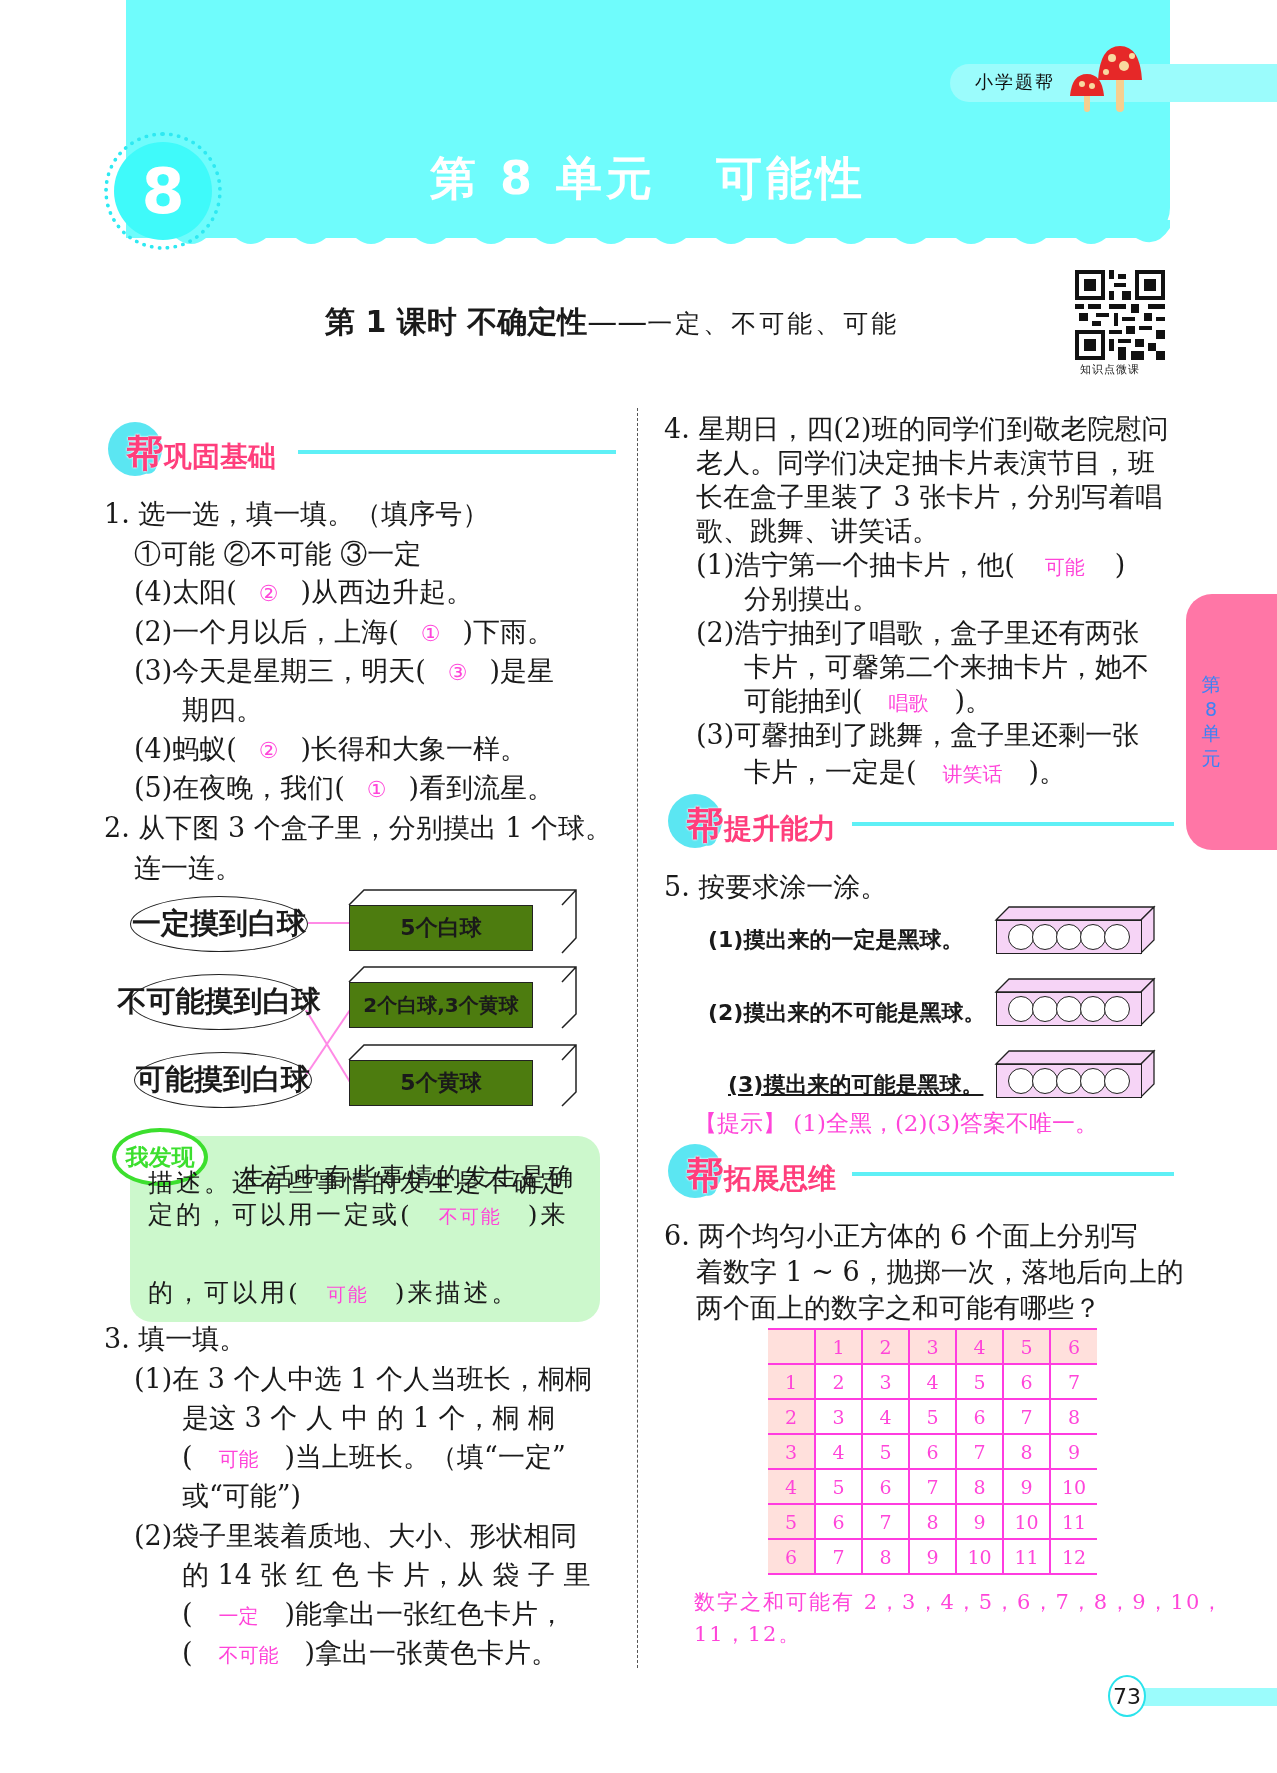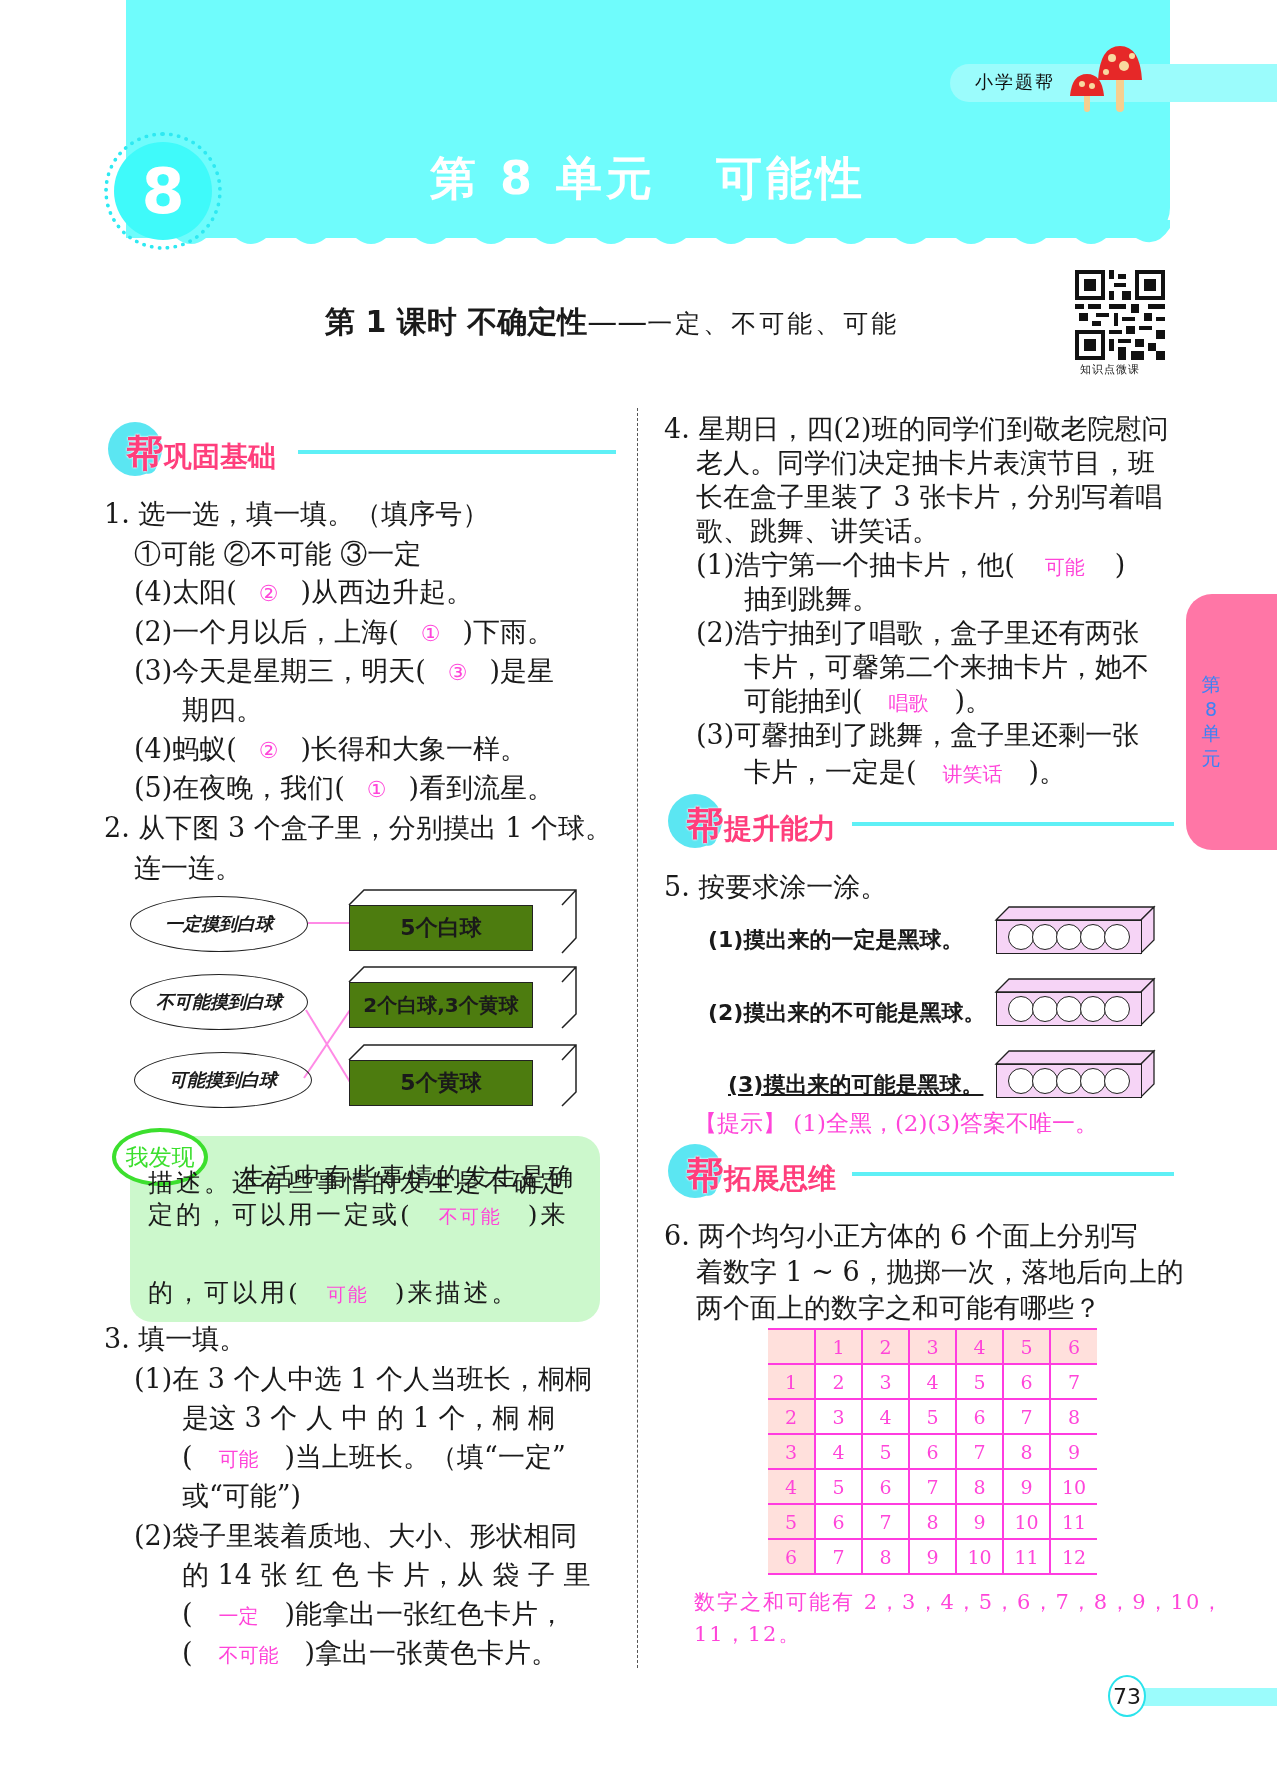--- a/index.html
+++ b/index.html
@@ -70,40 +70,40 @@
 
   
   .line { position: absolute; font-size: 27px; white-space: nowrap; line-height: 1; }
   .line .ans { color: #ff45d9; font-size: 20px; font-family: "DejaVu Sans", sans-serif; }
   .line .ans-circ { color: #ff45d9; font-size: 22px; }
 
   
   .ellipse {
     position: absolute; border: 1.5px solid #222; border-radius: 50%;
     display: flex; align-items: center; justify-content: center;
-    font-size: 18px; font-weight: bold; font-family: "DejaVu Sans", sans-serif; white-space: nowrap; font-style: italic;
+    font-size: 29px; font-weight: bold; font-family: "DejaVu Sans", sans-serif; white-space: nowrap;
   }
   .box3d { position: absolute; width: 200px; height: 62px; }
   .box3d .front {
     position: absolute; left: 0; top: 16px; width: 184px; height: 46px; border: 1.5px solid #222; background: #4d7c0f;
     display: flex; align-items: center; justify-content: center;
     font-size: 22px; font-weight: bold; font-family: "DejaVu Sans", sans-serif; white-space: nowrap;
   }
   .diagram-svg { position: absolute; left: 0; top: 0; pointer-events: none; }
 
   
   .discover {
     position: absolute; left: 130px; top: 1136px; width: 470px; height: 186px;
     background: #ccf8cc; border-radius: 22px;
   }
   .discover-tag {
     position: absolute; left: 112px; top: 1128px; width: 96px; height: 58px;
     border: 4px solid #3cdf2e; border-radius: 50%; background: #fff;
     display: flex; align-items: center; justify-content: center;
-    color: #3cdf2e; font-weight: normal; font-size: 23px; font-family: "DejaVu Sans", sans-serif;
+    color: #3cdf2e; font-weight: bold; font-size: 23px; font-family: "DejaVu Sans", sans-serif;
   }
   .discover-text { position: absolute; font-size: 25px; white-space: nowrap; letter-spacing: 3px; }
   .discover-text .ans { color: #ff45d9; font-size: 19px; letter-spacing: 2px; font-family: "DejaVu Sans", sans-serif; }
 
   
   .ballbox { position: absolute; width: 162px; height: 46px; }
   .ballbox .front {
     position: absolute; left: 0; top: 12px; width: 146px; height: 34px;
     border: 1.5px solid #222; background: #f6d4f6;
     display: flex; align-items: center; justify-content: center; gap: 0;
@@ -246,21 +246,21 @@
 <div class="line" style="left:134px; top:1522px;">(2)袋子里装着质地、大小、形状相同</div>
 <div class="line" style="left:182px; top:1561px;">的  14  张 红 色 卡 片，从 袋 子 里</div>
 <div class="line" style="left:182px; top:1600px;"><span>(</span><span class="ans" style="padding:0 26px;">一定</span><span>)能拿出一张红色卡片，</span></div>
 <div class="line" style="left:182px; top:1639px;"><span>(</span><span class="ans" style="padding:0 26px;">不可能</span><span>)拿出一张黄色卡片。</span></div>
 
 <div class="line" style="left:664px; top:415px;">4. 星期日，四(2)班的同学们到敬老院慰问</div>
 <div class="line" style="left:696px; top:449px;">老人。同学们决定抽卡片表演节目，班</div>
 <div class="line" style="left:696px; top:483px;">长在盒子里装了 3 张卡片，分别写着唱</div>
 <div class="line" style="left:696px; top:517px;">歌、跳舞、讲笑话。</div>
 <div class="line" style="left:696px; top:551px;"><span>(1)浩宁第一个抽卡片，他(</span><span class="ans" style="padding:0 30px;">可能</span><span>)</span></div>
-<div class="line" style="left:744px; top:585px;">抽到跳舞。</div>
+<div class="line" style="left:744px; top:585px;">分别摸出。</div>
 <div class="line" style="left:696px; top:619px;">(2)浩宁抽到了唱歌，盒子里还有两张</div>
 <div class="line" style="left:744px; top:653px;">卡片，可馨第二个来抽卡片，她不</div>
 <div class="line" style="left:744px; top:687px;"><span>可能抽到(</span><span class="ans" style="padding:0 26px;">唱歌</span><span>)。</span></div>
 <div class="line" style="left:696px; top:721px;">(3)可馨抽到了跳舞，盒子里还剩一张</div>
 <div class="line" style="left:744px; top:758px;"><span>卡片，一定是(</span><span class="ans" style="padding:0 26px;">讲笑话</span><span>)。</span></div>
 
 <div class="section-head" style="left:668px; top:790px; width:508px;">
   <div class="bubble"></div>
   <div class="label"><span class="big">帮</span><span>提升能力</span></div>
   <div class="rule" style="left:184px; width:322px;"></div>

